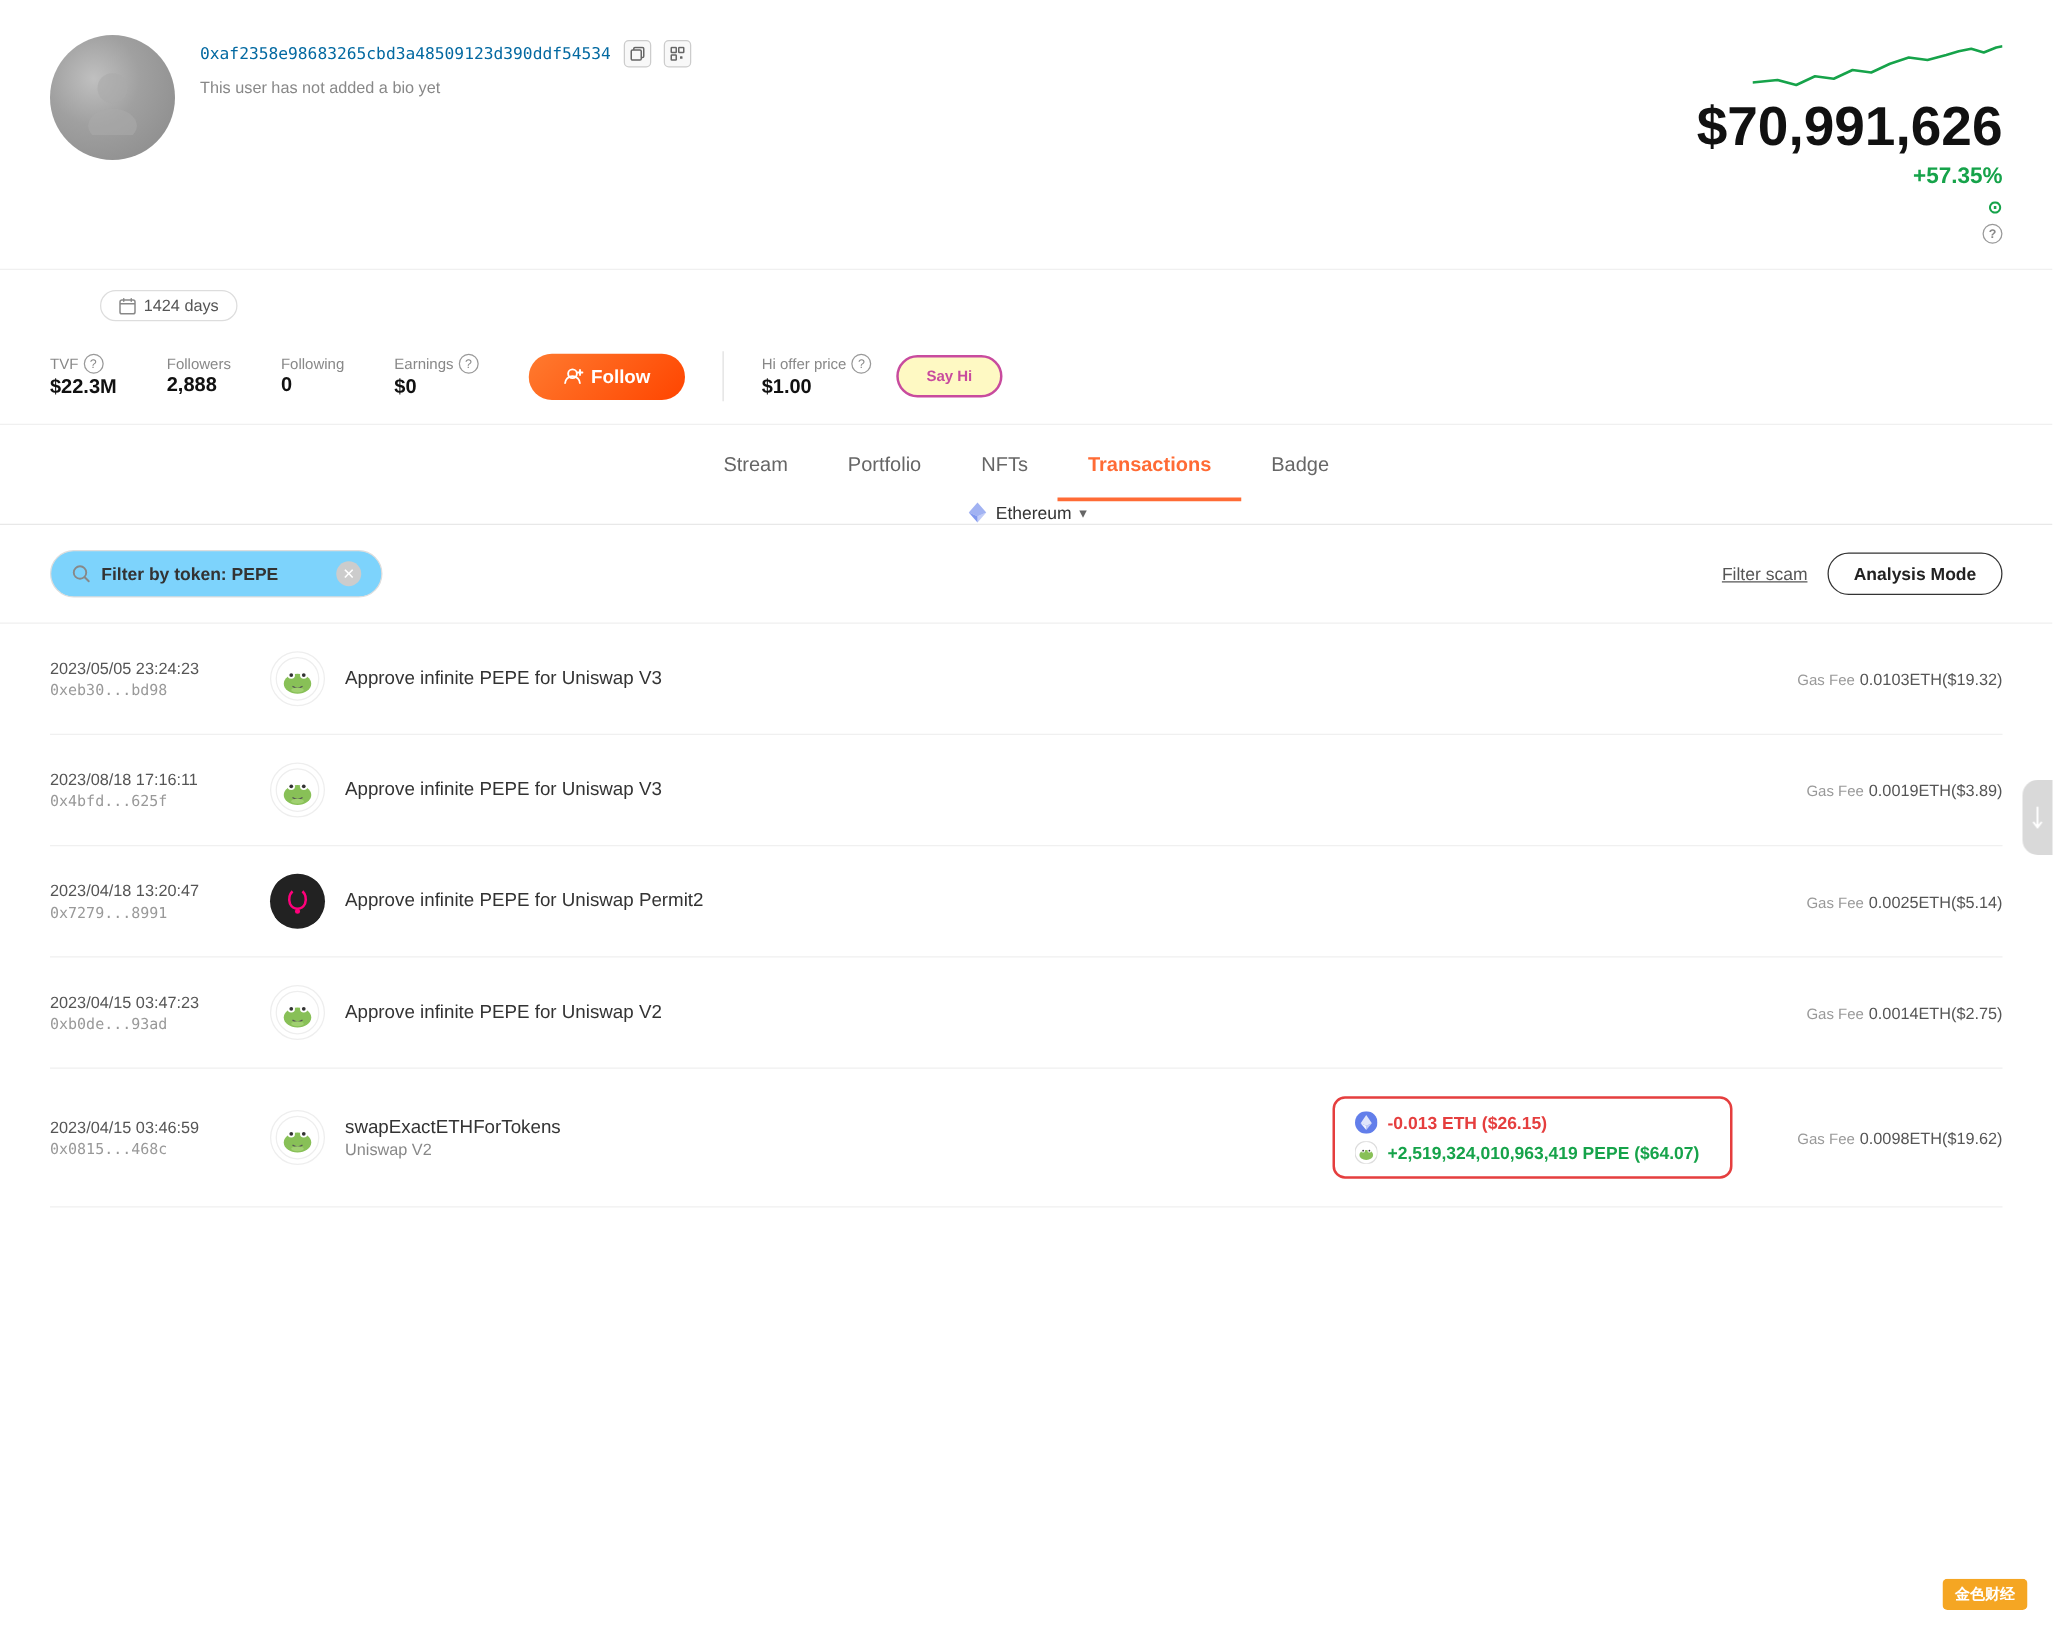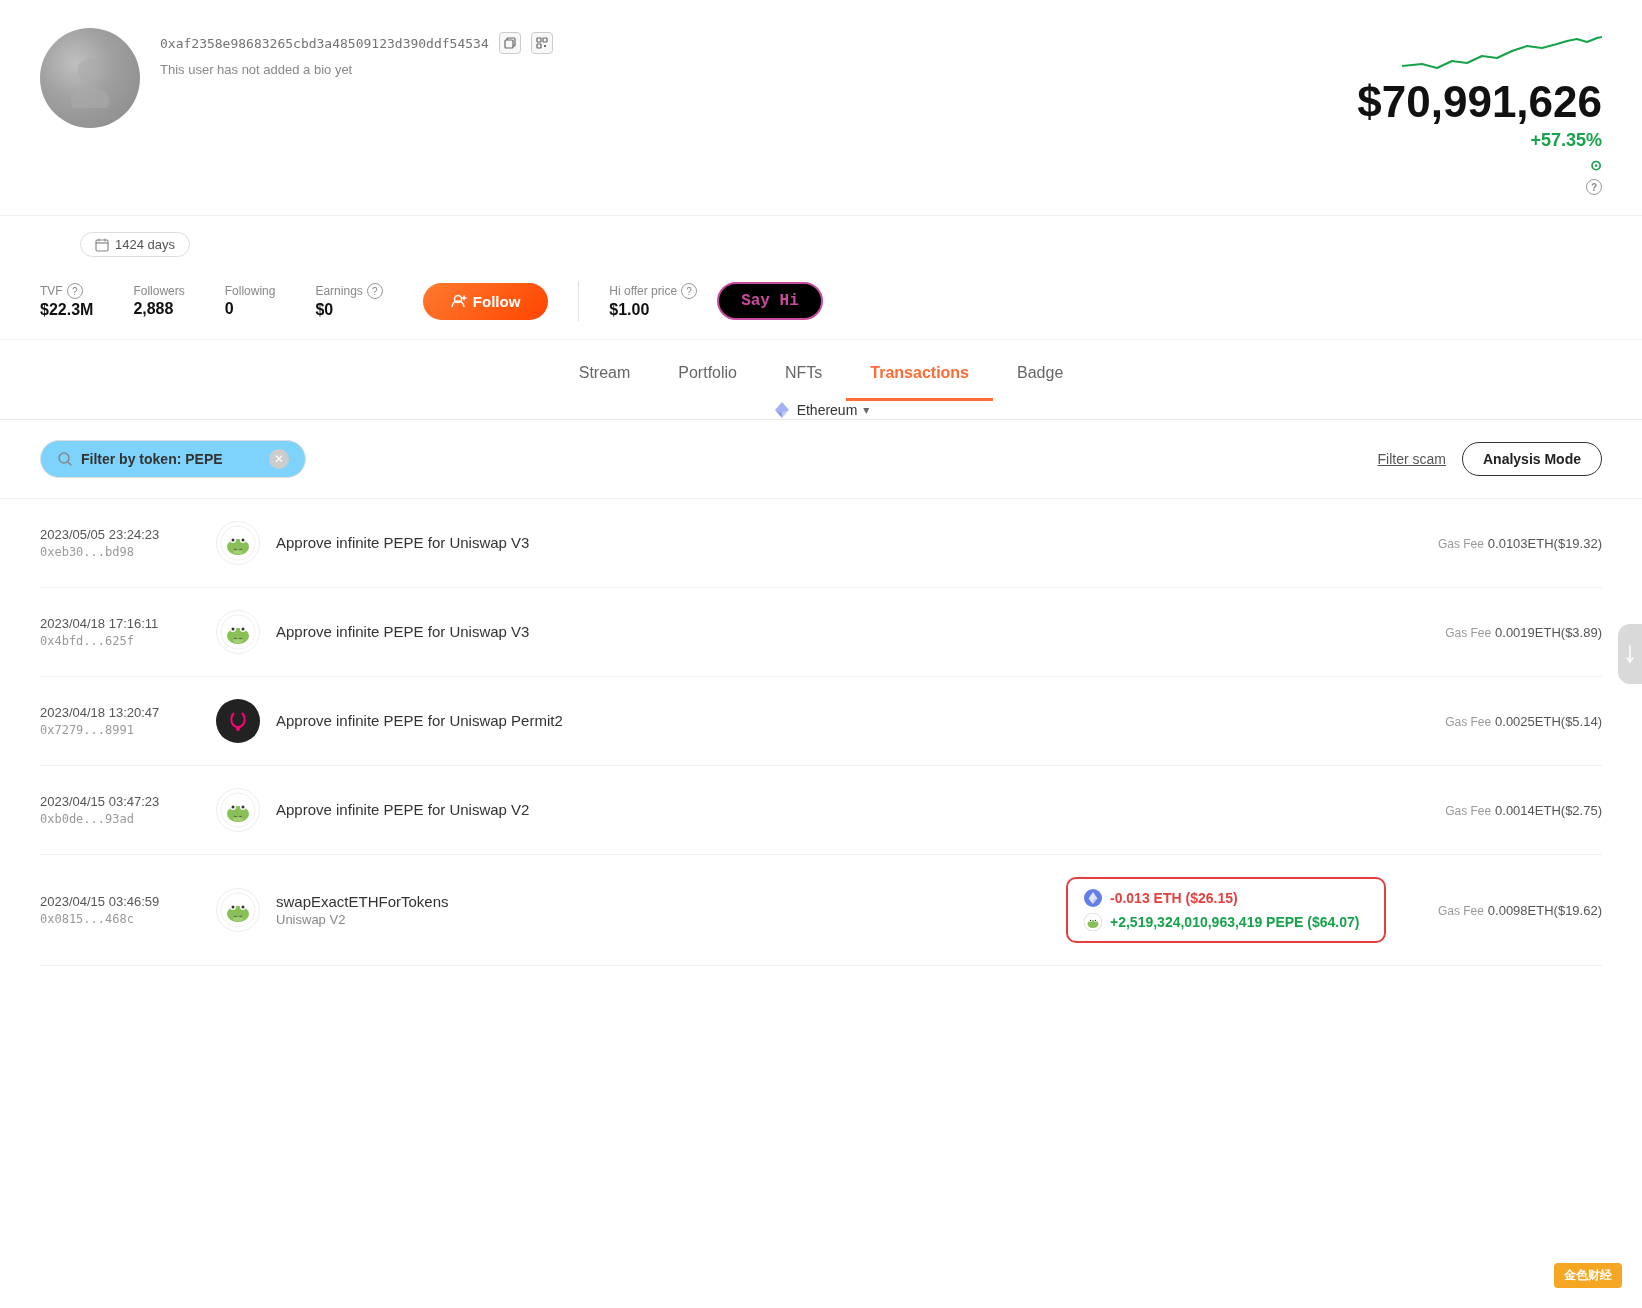--- a/index.html
+++ b/index.html
@@ -68,21 +68,21 @@
 
     .profile-address-row {
       display: flex;
       align-items: center;
       gap: 10px;
       margin-bottom: 8px;
     }
 
     .profile-address {
       font-size: 13px;
-      color: #737373;
+      color: #0369a1;
       font-family: monospace;
     }
 
     .icon-btn {
       width: 22px;
       height: 22px;
       border: 1px solid #ccc;
       border-radius: 4px;
       background: #f8f8f8;
       display: inline-flex;
@@ -198,29 +198,28 @@
       margin-right: 30px;
     }
 
     .hi-offer {
       display: flex;
       flex-direction: column;
       margin-right: 20px;
     }
 
     .say-hi-btn {
-      background: #000000;
+      background: #fef9c3;
       border: 2px solid #c84b9e;
       color: #c84b9e;
       border-radius: 24px;
       padding: 8px 22px;
-      font-size: 16px;
+      font-size: 12px;
       font-weight: 600;
       cursor: pointer;
-      font-family: Liberation Mono, monospace;
     }
 
     
     .tabs-section {
       display: flex;
       align-items: center;
       justify-content: space-between;
       padding: 0 40px;
       border-bottom: 1px solid #e8e8e8;
       margin-top: 8px;
@@ -652,21 +651,21 @@
       <div class="tx-action">Approve infinite PEPE for Uniswap V3</div>
     </div>
     <div class="tx-gas">
       <span class="gas-label">Gas Fee</span>
       <span class="gas-value">0.0103ETH($19.32)</span>
     </div>
   </div>
 
   <div class="tx-row">
     <div class="tx-meta">
-      <div class="tx-time">2023/04/18 17:16:11</div>
+      <div class="tx-time">2023/08/18 17:16:11</div>
       <div class="tx-hash">0x4bfd...625f</div>
     </div>
     <div class="tx-icon tx-icon-pepe">
       <svg width="36" height="36" viewBox="0 0 36 36" fill="none">
         <circle cx="18" cy="18" r="17" fill="#fff" stroke="#eee"></circle>
         <ellipse cx="18" cy="22" rx="11" ry="8" fill="#88c057"></ellipse>
         <circle cx="13" cy="15" r="3" fill="#fff"></circle>
         <circle cx="23" cy="15" r="3" fill="#fff"></circle>
         <circle cx="13" cy="15" r="1.5" fill="#333"></circle>
         <circle cx="23" cy="15" r="1.5" fill="#333"></circle>

